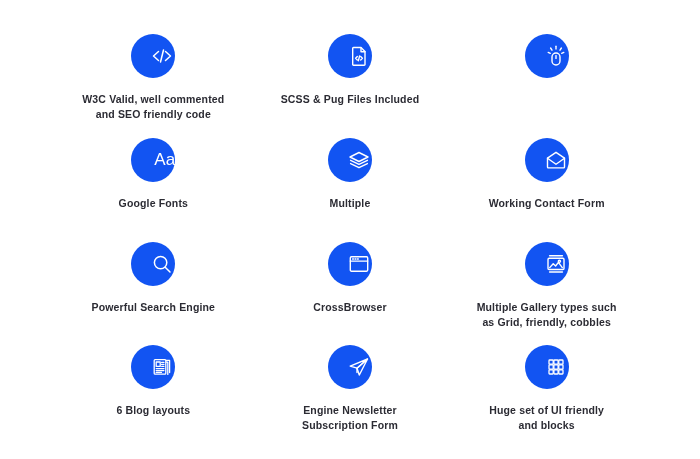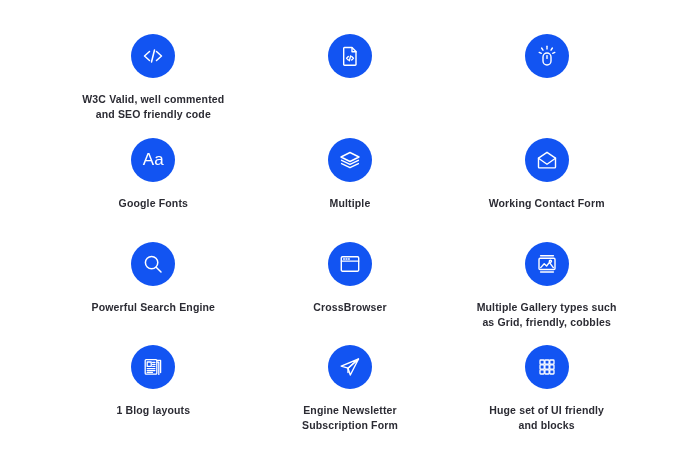--- a/index.html
+++ b/index.html
@@ -33,21 +33,21 @@
     text-align: center;
     padding-top: 10px;
   }
   .icon-circle {
     width: 44px;
     height: 44px;
     border-radius: 50%;
     background: #1254f2;
     display: flex;
     align-items: center;
-    justify-content: center;
+    justify-content: flex-end;
     flex: 0 0 auto;
   }
   .icon-circle svg {
     display: block;
   }
   .icon-letters {
     color: #ffffff;
     font-family: "Liberation Sans", sans-serif;
     font-size: 17px;
     font-weight: 400;
@@ -86,20 +86,21 @@
   <div class="feature-card">
     <div class="icon-circle">
       <svg width="26" height="26" viewBox="0 0 26 26" fill="none" stroke="#ffffff" stroke-width="1.4" stroke-linecap="round" stroke-linejoin="round">
         <path d="M7.5 4.5 h7.5 l4 4 v13 a0.8 0.8 0 0 1 -0.8 0.8 h-10.7 a0.8 0.8 0 0 1 -0.8 -0.8 v-16.2 a0.8 0.8 0 0 1 0.8 -0.8 z"></path>
         <polyline points="15,4.6 15,8.7 19,8.7"></polyline>
         <polyline points="11.3,13.6 9.6,15.3 11.3,17"></polyline>
         <polyline points="14.7,13.6 16.4,15.3 14.7,17"></polyline>
         <line x1="13.6" y1="12.9" x2="12.4" y2="17.7"></line>
       </svg>
     </div>
+    <div class="feature-label">SCSS &amp; Pug Files Included</div>
   </div>
 
   <div class="feature-card">
     <div class="icon-circle">
       <svg width="26" height="26" viewBox="0 0 26 26" fill="none" stroke="#ffffff" stroke-width="1.4" stroke-linecap="round" stroke-linejoin="round">
         <rect x="9" y="10" width="8" height="12" rx="4"></rect>
         <line x1="13" y1="12.6" x2="13" y2="15.4"></line>
         <line x1="13" y1="3.2" x2="13" y2="6"></line>
         <line x1="7.6" y1="5" x2="9" y2="7.2"></line>
         <line x1="18.4" y1="5" x2="17" y2="7.2"></line>
@@ -182,21 +183,21 @@
         <rect x="5.2" y="5.6" width="11.6" height="14.6" rx="0.9" fill="#1254f2"></rect>
         <rect x="7.2" y="8" width="4" height="4.4"></rect>
         <line x1="12.6" y1="8.4" x2="14.9" y2="8.4"></line>
         <line x1="12.6" y1="10.4" x2="14.9" y2="10.4"></line>
         <line x1="12.6" y1="12.3" x2="14.9" y2="12.3"></line>
         <line x1="7.2" y1="14.6" x2="14.9" y2="14.6"></line>
         <line x1="7.2" y1="16.6" x2="14.9" y2="16.6"></line>
         <line x1="7.2" y1="18.4" x2="12.4" y2="18.4"></line>
       </svg>
     </div>
-    <div class="feature-label">1 Blog layouts</div>
+    <div class="feature-label">6 Blog layouts</div>
   </div>
 
   <div class="feature-card">
     <div class="icon-circle">
       <svg width="26" height="26" viewBox="0 0 26 26" fill="none" stroke="#ffffff" stroke-width="1.4" stroke-linecap="round" stroke-linejoin="round">
         <polygon points="21.5,5 4.2,12.1 11,14.2 21.5,5"></polygon>
         <polygon points="21.5,5 11,14.2 13.3,21 21.5,5"></polygon>
         <line x1="11" y1="14.2" x2="11" y2="18.6"></line>
       </svg>
     </div>

